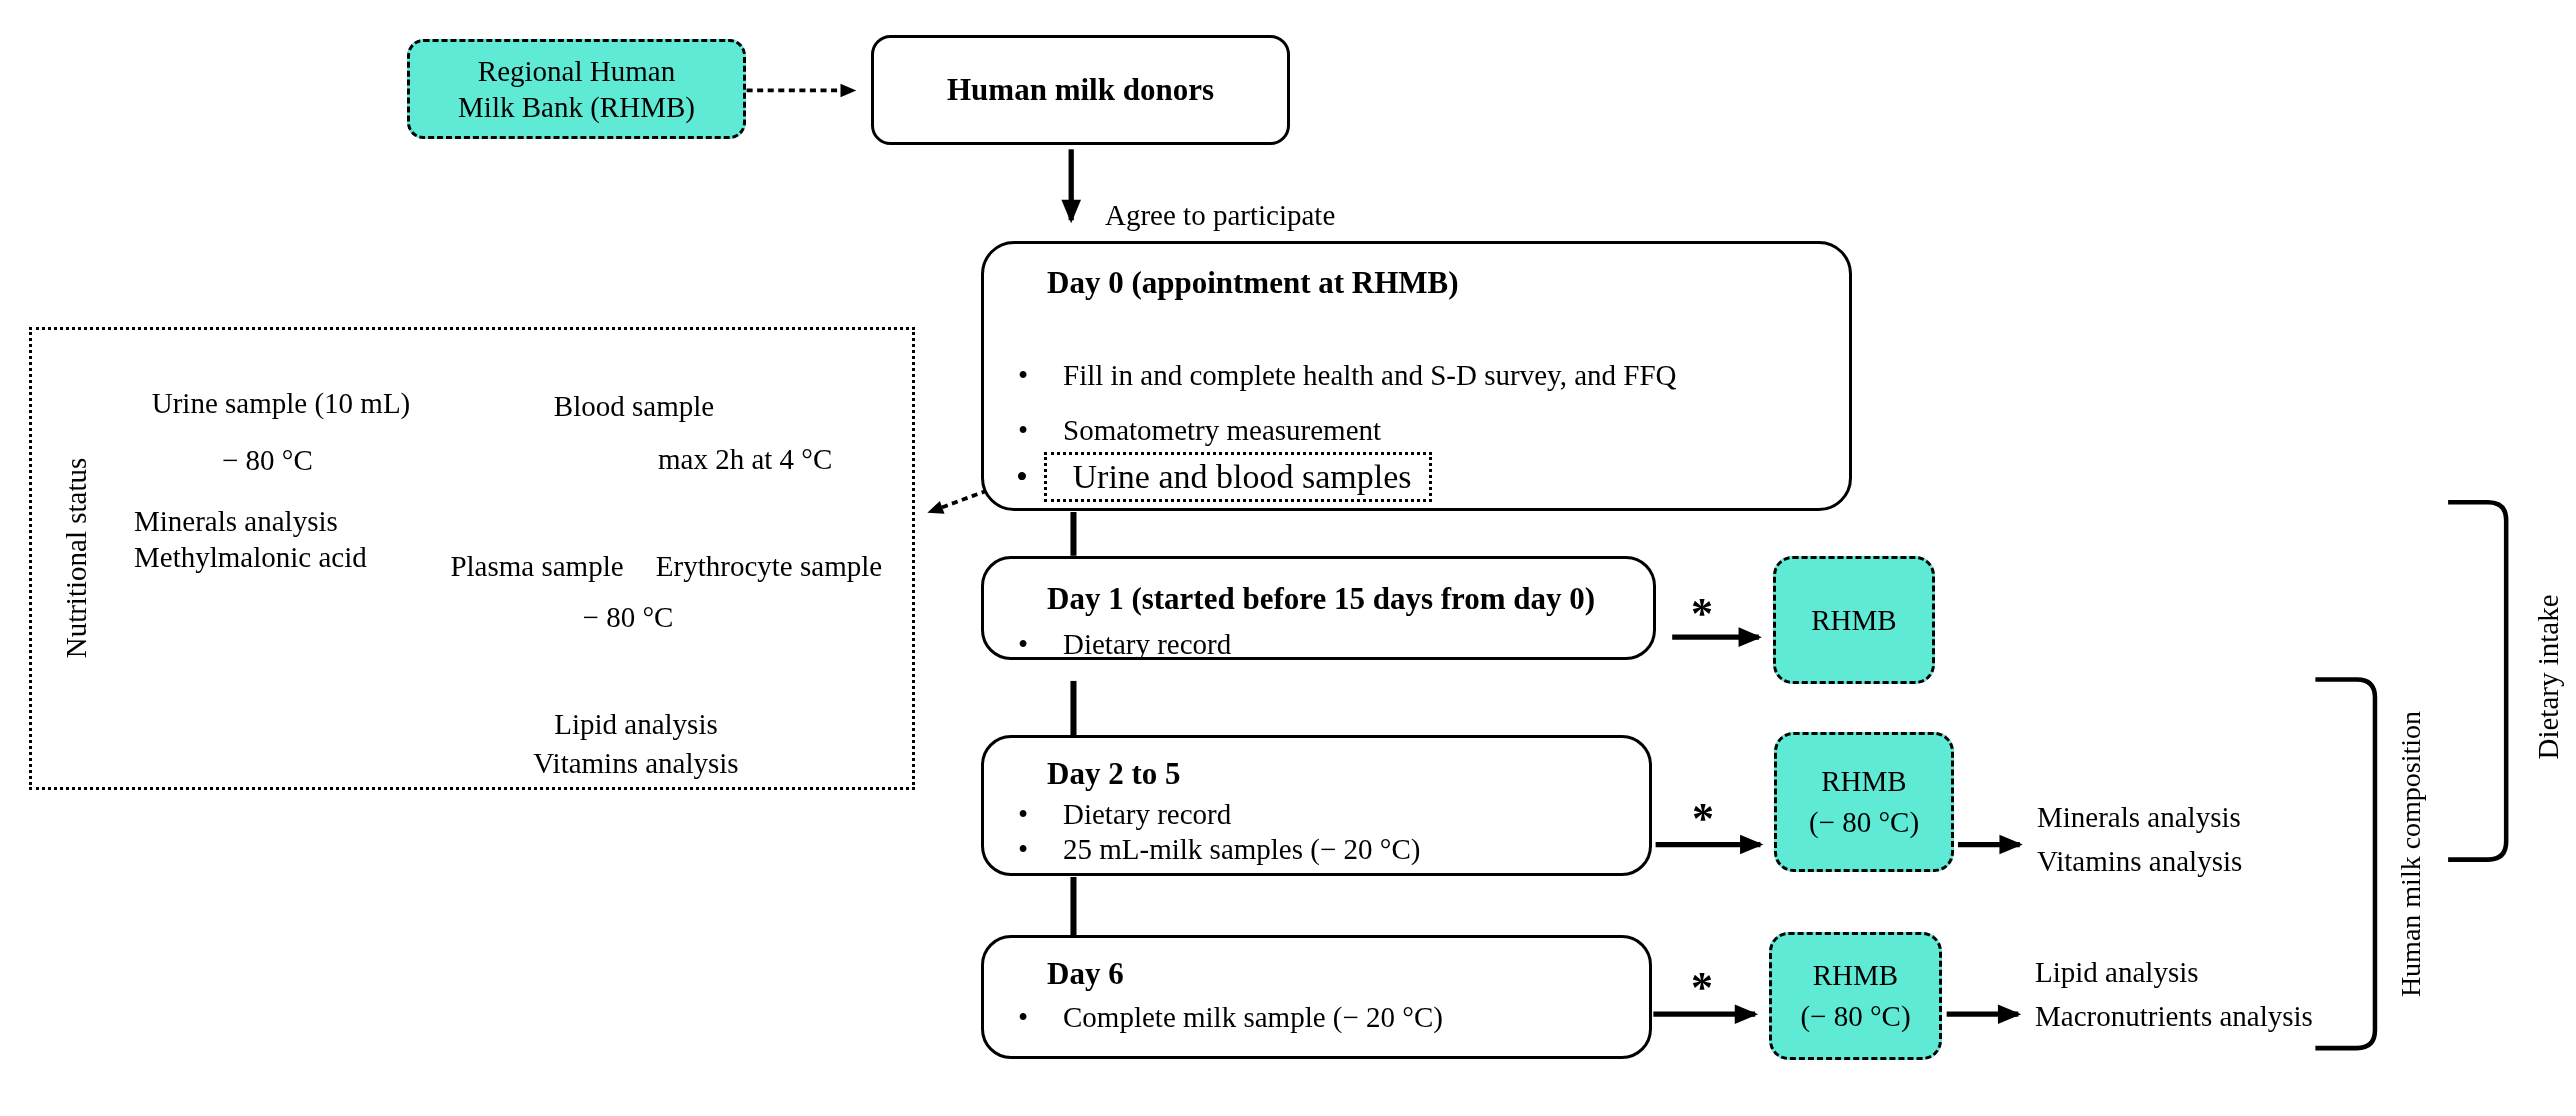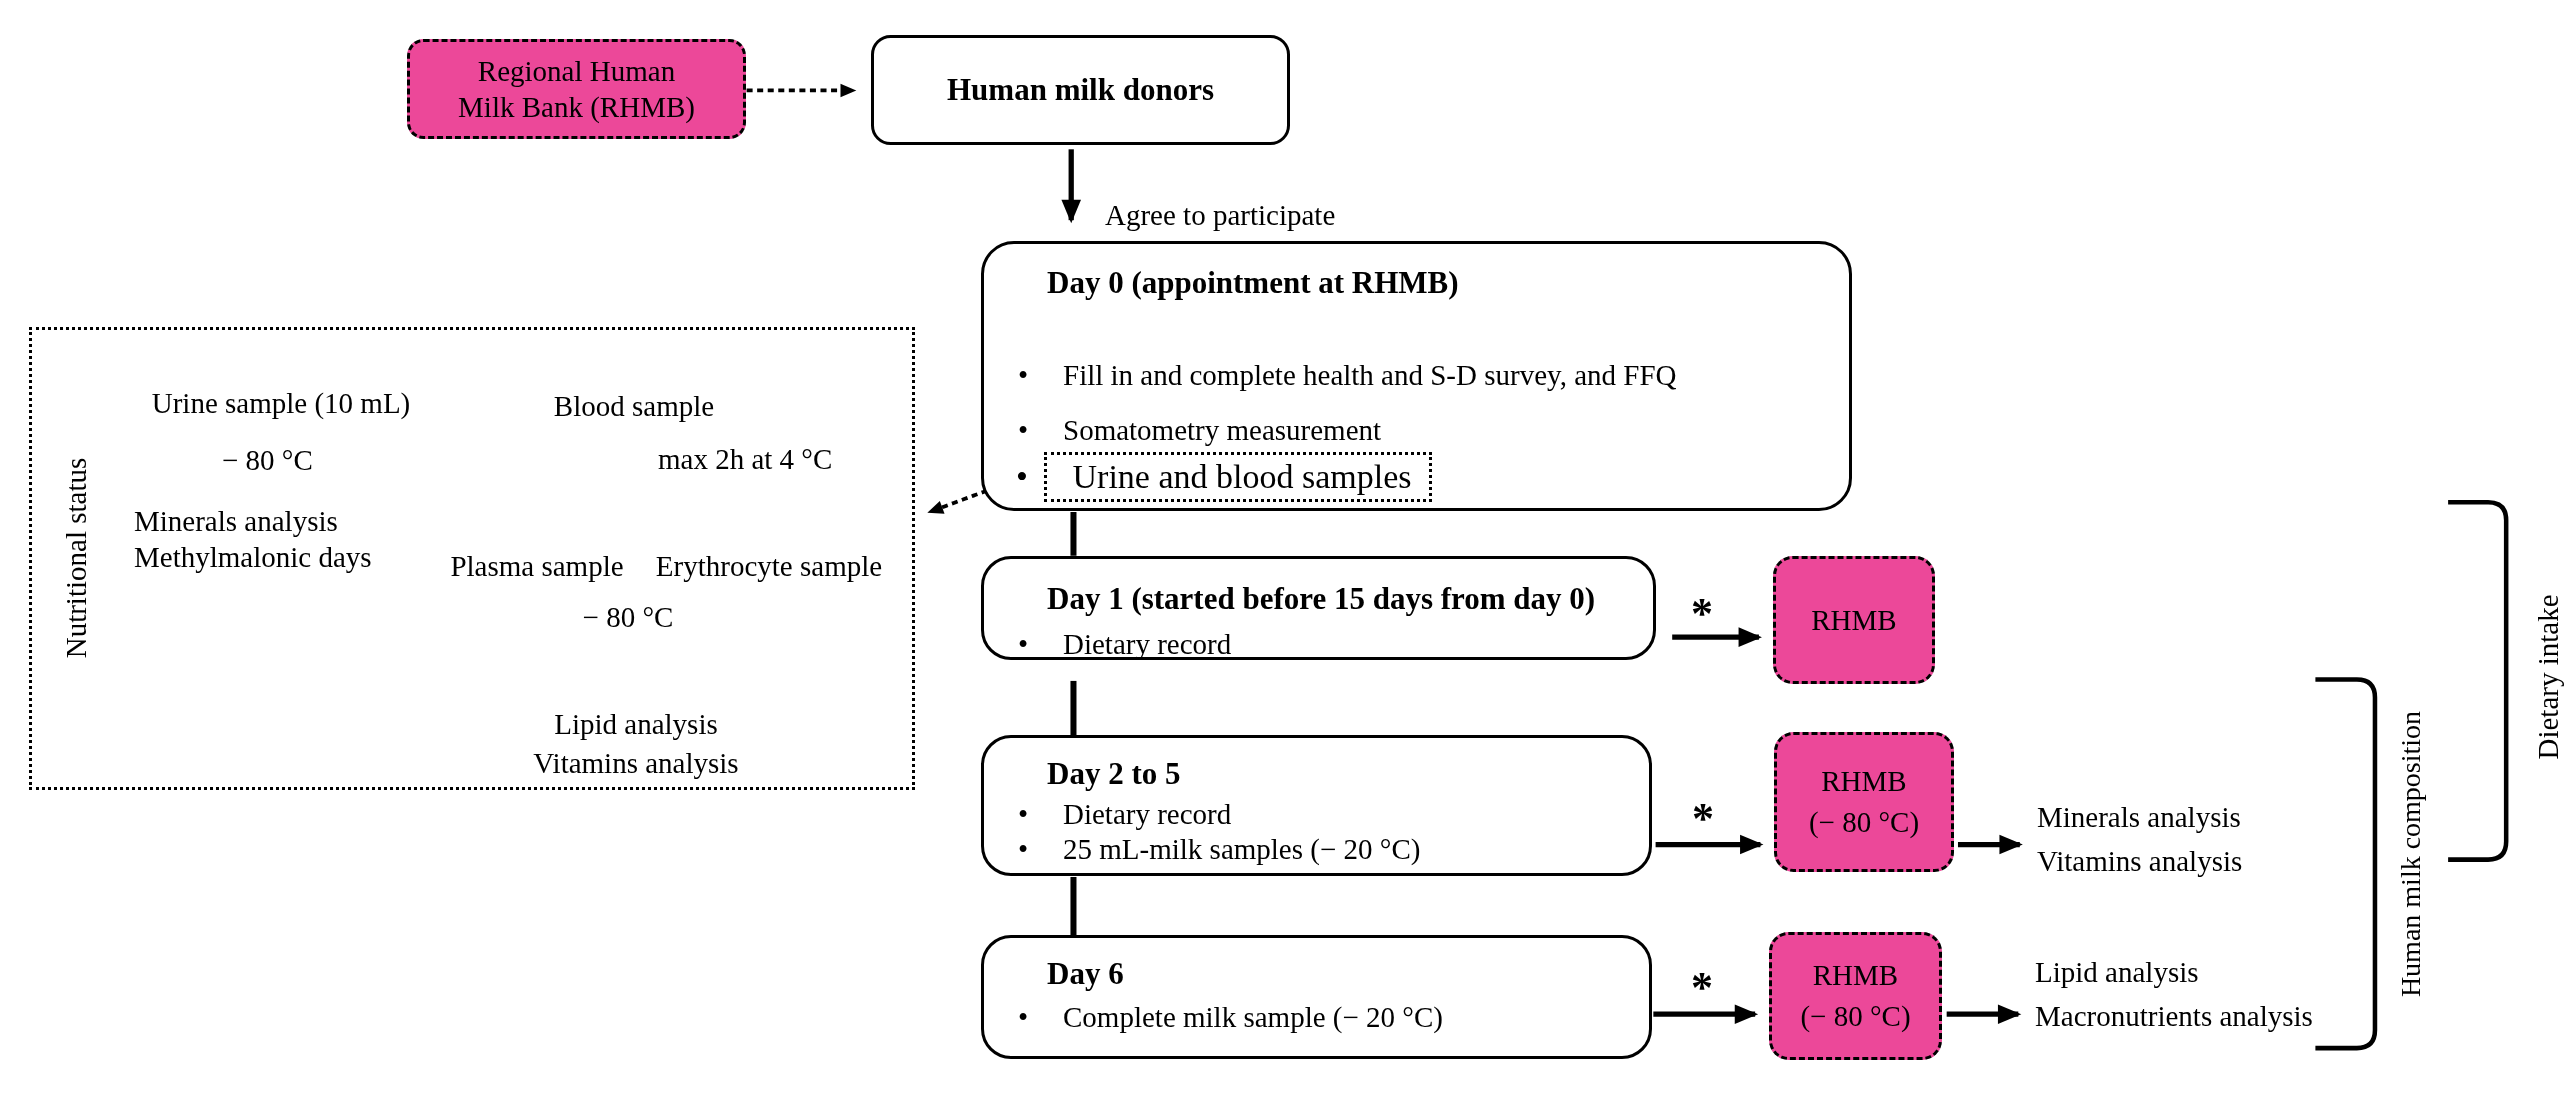--- a/index.html
+++ b/index.html
@@ -8,21 +8,21 @@
     font-family:"Liberation Serif","DejaVu Serif",serif;color:#000;
     overflow:hidden;
   }
   svg.lines{position:absolute;left:0;top:0;pointer-events:none;}
   .txt{position:absolute;font-size:29px;line-height:38px;white-space:nowrap;}
   .vcenter{transform:translateY(-50%);}
   .ccenter{transform:translate(-50%,-50%);}
   .bold{font-weight:bold;}
   .rot{transform:translate(-50%,-50%) rotate(-90deg);transform-origin:center;}
   .box{position:absolute;border:3px solid #000;border-radius:30px;background:#fff;box-sizing:border-box;}
-  .dashedbox{position:absolute;border:3px dashed #000;border-radius:19.6px;background:#ec4899;box-sizing:border-box;
+  .dashedbox{position:absolute;border:3px dashed #000;border-radius:19.6px;background:#5eead4;box-sizing:border-box;
     display:flex;flex-direction:column;align-items:center;justify-content:center;
     font-size:29px;line-height:41px;text-align:center;}
   .dottedbox{position:absolute;border:3.8px dotted #000;background:#fff;box-sizing:border-box;}
   .flexc{display:flex;align-items:center;justify-content:center;}
   .daytitle{position:absolute;left:30px;font-size:31px;line-height:38px;font-weight:bold;white-space:nowrap;margin-left:33px;}
   .brow{position:absolute;left:34px;font-size:29px;line-height:38px;white-space:nowrap;}
   .brow::before{content:"\2022";display:inline-block;width:45px;}
   .boxedrow{position:absolute;left:32px;font-size:34px;white-space:nowrap;}
   .boxedrow::before{content:"\2022";display:inline-block;width:19px;vertical-align:middle;}
   .boxedrow .wrap{display:inline-block;box-sizing:border-box;width:388px;border:3px dotted #000;
@@ -140,21 +140,21 @@
   </div>
 
   <div class="dottedbox" style="left:29px;top:327px;width:886px;height:463px;"></div>
 
   <div class="txt rot" style="left:76px;top:558px;">Nutritional status</div>
 
   <div class="txt ccenter" style="left:281px;top:403px;">Urine sample (10 mL)</div>
   <div class="txt vcenter" style="left:222px;top:460px;">− 80 °C</div>
   <div class="txt vcenter" style="left:134px;top:539px;line-height:36px;">
     <div>Minerals analysis</div>
-    <div>Methylmalonic days</div>
+    <div>Methylmalonic acid</div>
   </div>
 
   <div class="txt ccenter" style="left:634px;top:406px;">Blood sample</div>
   <div class="txt vcenter" style="left:658px;top:459px;">max 2h at 4 °C</div>
   <div class="txt ccenter" style="left:515px;top:566px;margin-left:22px;">Plasma sample</div>
   <div class="txt ccenter" style="left:769px;top:566px;">Erythrocyte sample</div>
   <div class="txt ccenter" style="left:628px;top:617px;">− 80 °C</div>
   <div class="txt ccenter" style="left:636px;top:744px;line-height:39px;text-align:center;">
     <div>Lipid analysis</div>
     <div>Vitamins analysis</div>

